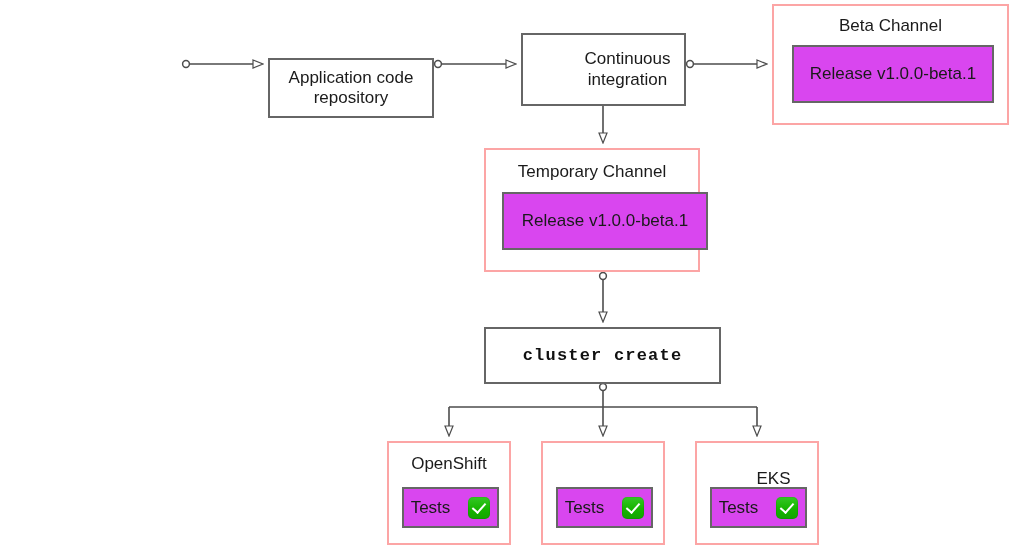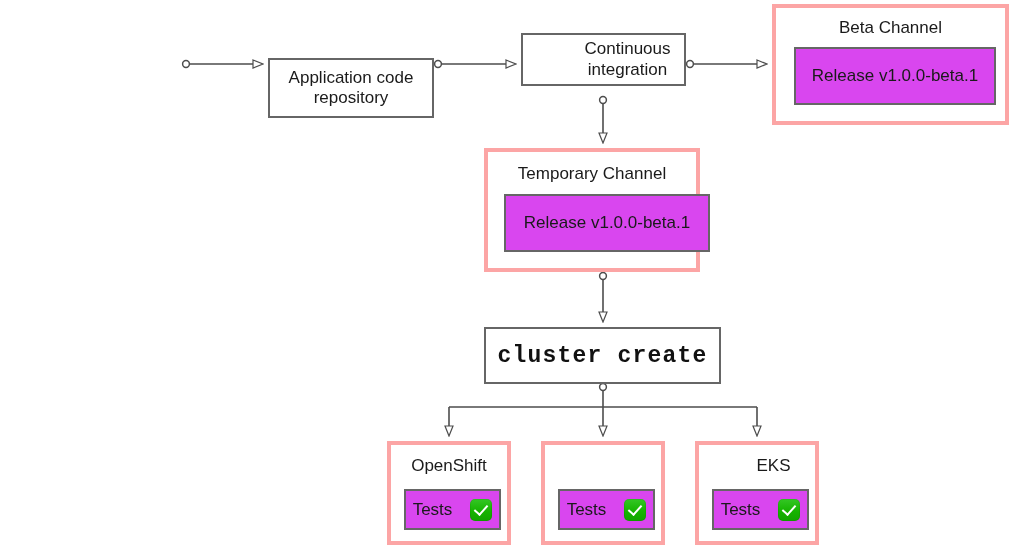--- a/index.html
+++ b/index.html
@@ -44,30 +44,30 @@
   .node-label {
     font-size: 17px;
     line-height: 1.18;
     color: #1a1a1a;
     white-space: pre-line;
     padding: 0 6px;
   }
   .mono-label {
     font-family: "Liberation Mono", "DejaVu Sans Mono", monospace;
     font-weight: bold;
-    font-size: 23px;
+    font-size: 17px;
     letter-spacing: 1.2px;
     color: #111111;
   }
   .group-node {
     display: block;
     position: absolute;
     box-sizing: border-box;
     background: #ffffff;
-    border: 4px solid #fca5a5;
+    border: 2px solid #fca5a5;
   }
   .group-title {
     position: absolute;
     left: 0;
     right: 0;
     text-align: center;
     font-size: 17px;
     color: #1a1a1a;
   }
   .inner-node {
@@ -154,21 +154,21 @@
       <line x1="757" y1="407" x2="757" y2="435" stroke="#4d4d4d" stroke-width="1.6" marker-end="url(#arrowOpen)"></line>
     </g>
   </svg>
 
 
   <div class="node" style="left:268px; top:34px; width:166px; height:60px;margin-top:24px;">
     <span class="node-label">Application code
 repository</span>
   </div>
 
-  <div class="node" style="left:521px; top:33px; width:165px; height:53px;padding-left:48px;">
+  <div class="node" style="left:521px; top:33px; width:165px; height:73px;padding-left:48px;">
     <span class="node-label">Continuous
 integration</span>
   </div>
 
   <div class="group-node" style="left:772px; top:4px; width:237px; height:121px;">
     <div class="group-title" style="top:10px;">Beta Channel</div>
     <div class="inner-node" style="left:18px; top:39px; width:202px; height:58px;">
       <span class="inner-label">Release v1.0.0-beta.1</span>
     </div>
   </div>
@@ -194,20 +194,20 @@
 
   <div class="group-node" style="left:541px; top:441px; width:124px; height:104px;">
     <div class="group-title" style="top:11px;margin-top:31px;">kURL</div>
     <div class="inner-node test-inner" style="left:13px; top:44px; width:97px; height:41px;">
       <span class="inner-label">Tests</span>
       <span class="check-badge"></span>
     </div>
   </div>
 
   <div class="group-node" style="left:695px; top:441px; width:124px; height:104px;">
-    <div class="group-title" style="top:11px;margin-left:33px;">EKS</div>
+    <div class="group-title" style="top:26px;margin-left:33px;">EKS</div>
     <div class="inner-node test-inner" style="left:13px; top:44px; width:97px; height:41px;">
       <span class="inner-label">Tests</span>
       <span class="check-badge"></span>
     </div>
   </div>
 
 </div>
 
 </body></html>

